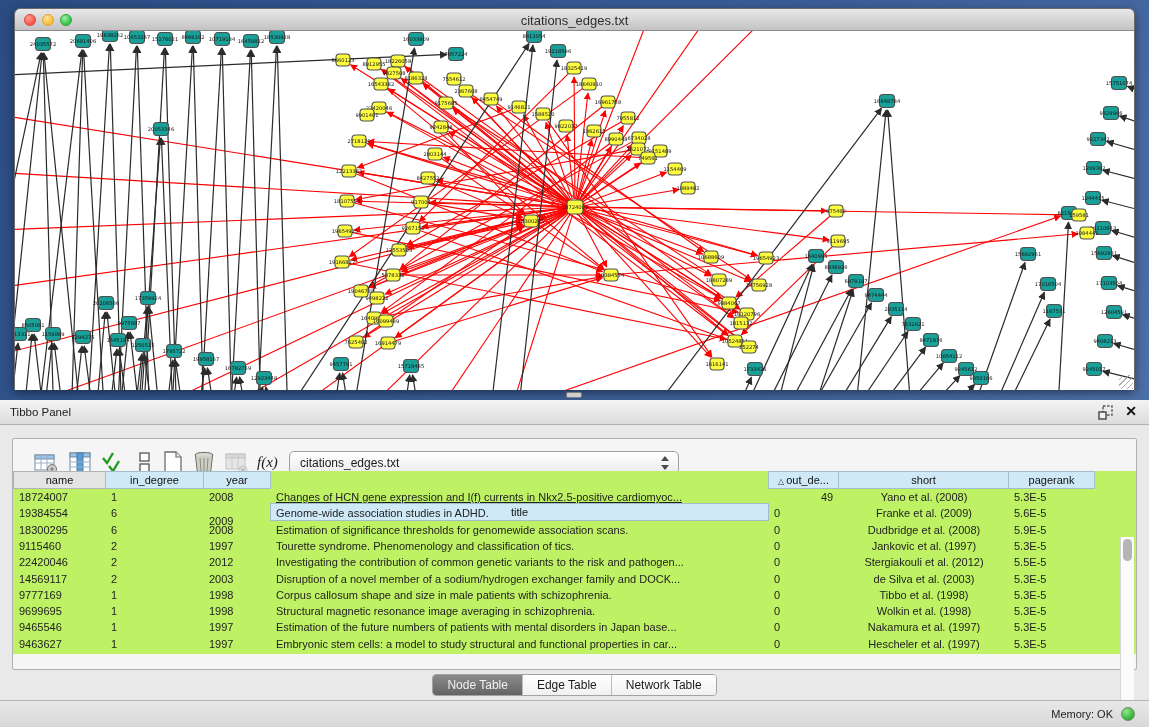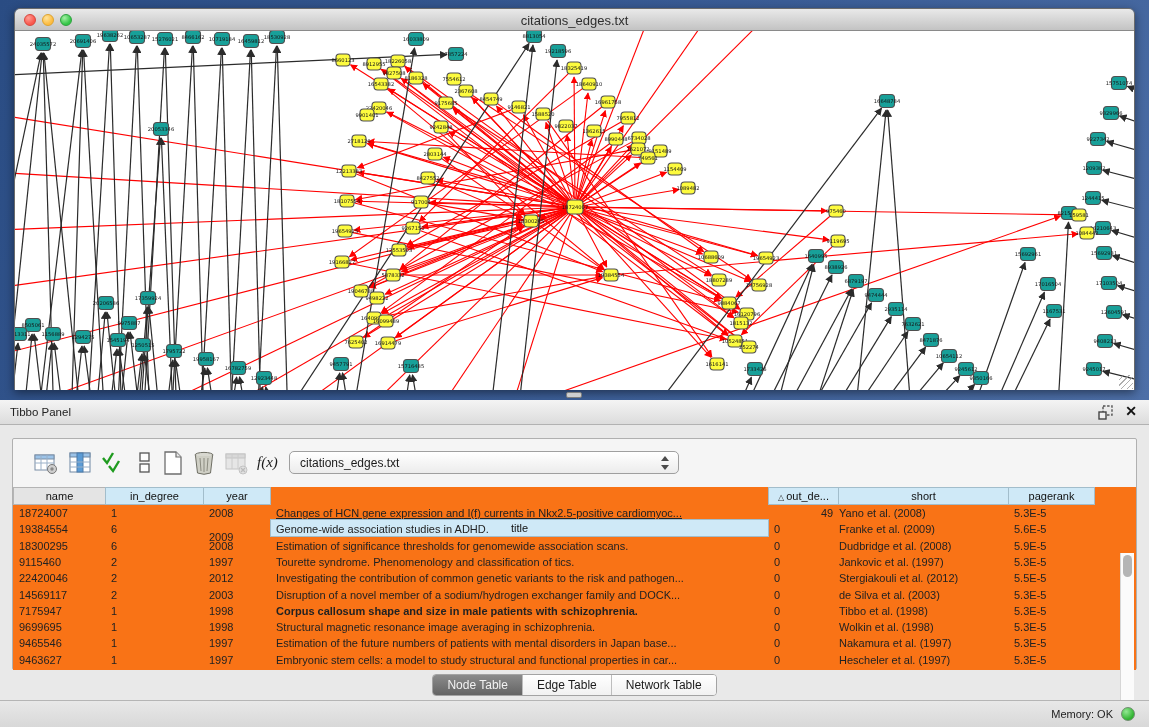--- a/index.html
+++ b/index.html
@@ -38,29 +38,29 @@
   .tbtn svg { display:block; }
   .fx { font-family:"Liberation Serif",serif; font-style:italic; font-size:15px; color:#1a1a1a; padding-top:4px; }
   .net-select { position:absolute; left:276px; top:12px; width:390px; height:23px;
     background:linear-gradient(#ffffff,#ececec); border:1px solid #9f9f9f; border-radius:5px; }
   .net-select .val { position:absolute; left:10px; top:4px; font-size:12px; color:#1a1a1a; }
   .spin { position:absolute; right:8px; top:4px; width:9px; height:14px; }
   .spin i { position:absolute; left:0; width:0; height:0; border-left:4.5px solid transparent; border-right:4.5px solid transparent; }
   .spin .up { top:0; border-bottom:5px solid #4a4a4a; }
   .spin .dn { bottom:0; border-top:5px solid #4a4a4a; }
 
-  .grid { position:absolute; left:0; top:48px; width:1123px; height:183px; background:#f97316; }
+  .grid { position:absolute; left:0; top:32px; width:1123px; height:183px; background:#bef264; }
   .hrow { position:absolute; left:0; top:0; height:18px; width:1107px; }
   .hcell { position:absolute; top:0; height:18px; background:#cfe9f7; border:1px solid #a2bdcb;
     font-size:11px; color:#111; text-align:center; line-height:16px; overflow:hidden; white-space:nowrap; }
   .hcell.first { background:#e4e4e4; border-color:#b4b4b4; }
   .sortgl { font-size:8px; color:#333; margin-right:2px; }
   .brow { position:absolute; left:0; height:16.3px; width:1107px; font-size:11px; color:#222; }
   .bcell { position:absolute; top:0; height:16.3px; line-height:16.3px; white-space:nowrap; overflow:hidden; padding-left:5px; }
-  .bcell.center { padding-left:0; }
+  .bcell.center { text-align:center; padding-left:0; }
   .vscroll { position:absolute; right:2px; top:66px; width:14px; height:163px; background:#fbfbfb; border-left:1px solid #d6d6d6; }
   .vthumb { position:absolute; left:2px; top:2px; width:9px; height:22px; background:#b5b5b5; border-radius:5px; }
 
   .tabs { position:absolute; left:0; top:274px; width:100%; height:22px; text-align:center; }
   .seg-wrap { display:inline-flex; border:1px solid #a3a3a3; border-radius:4px; overflow:hidden; background:#fcfcfc; }
   .seg { padding:3px 14px; font-size:12px; color:#1c1c1c; background:linear-gradient(#ffffff,#f1f1f1); border-right:1px solid #bdbdbd; }
   .seg:last-child { border-right:none; }
   .seg.sel { background:linear-gradient(#8b8b8b,#646464); color:#f2f2f2; }
 
   .statusbar { position:absolute; left:0; top:300px; width:100%; height:27px;
@@ -677,24 +677,24 @@
           <div class="brow" style="top: 99.5px;">
             <div class="bcell" style="left: 1px; width: 92px;">14569117</div>
             <div class="bcell" style="left: 93px; width: 98px;">2</div>
             <div class="bcell" style="left: 191px; width: 67px;">2003</div>
             <div class="bcell" style="left: 258px; width: 498px;">Disruption of a novel member of a sodium/hydrogen exchanger family and DOCK...</div>
             <div class="bcell" style="left: 756px; width: 70px;">0</div>
             <div class="bcell center" style="left: 826px; width: 170px;">de Silva et al. (2003)</div>
             <div class="bcell" style="left: 996px; width: 86px;">5.3E-5</div>
           </div>
           <div class="brow" style="top: 115.8px;">
-            <div class="bcell" style="left: 1px; width: 92px;">7175947</div>
+            <div class="bcell" style="left: 1px; width: 92px;">9777169</div>
             <div class="bcell" style="left: 93px; width: 98px;">1</div>
             <div class="bcell" style="left: 191px; width: 67px;">1998</div>
-            <div class="bcell" style="left: 258px; width: 498px; font-weight: bold;">Corpus callosum shape and size in male patients with schizophrenia.</div>
+            <div class="bcell" style="left: 258px; width: 498px;">Corpus callosum shape and size in male patients with schizophrenia.</div>
             <div class="bcell" style="left: 756px; width: 70px;">0</div>
             <div class="bcell center" style="left: 826px; width: 170px;">Tibbo et al. (1998)</div>
             <div class="bcell" style="left: 996px; width: 86px;">5.3E-5</div>
           </div>
           <div class="brow" style="top: 132.1px;">
             <div class="bcell" style="left: 1px; width: 92px;">9699695</div>
             <div class="bcell" style="left: 93px; width: 98px;">1</div>
             <div class="bcell" style="left: 191px; width: 67px;">1998</div>
             <div class="bcell" style="left: 258px; width: 498px;">Structural magnetic resonance image averaging in schizophrenia.</div>
             <div class="bcell" style="left: 756px; width: 70px;">0</div>

